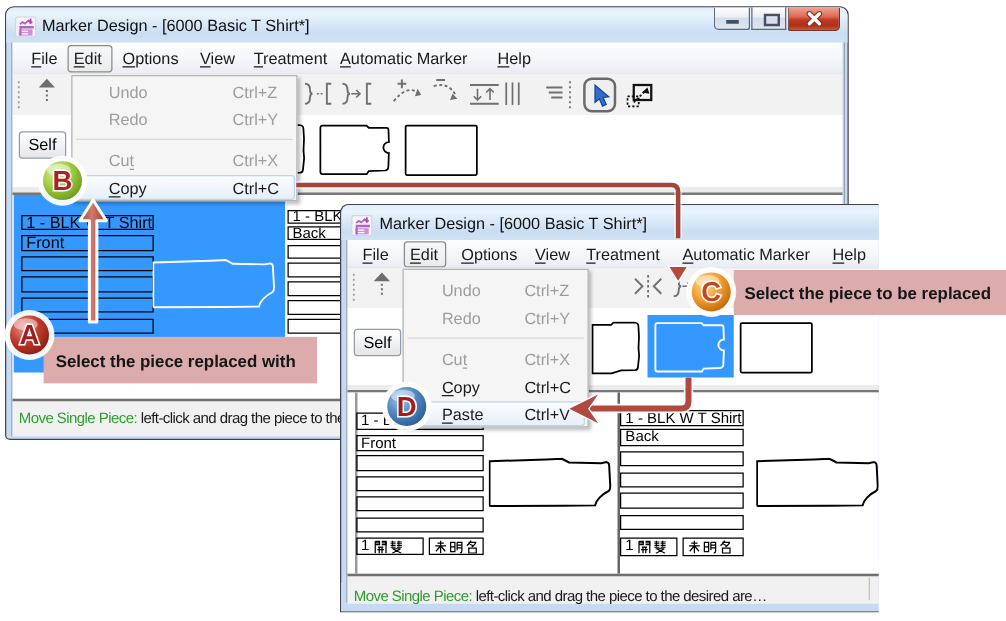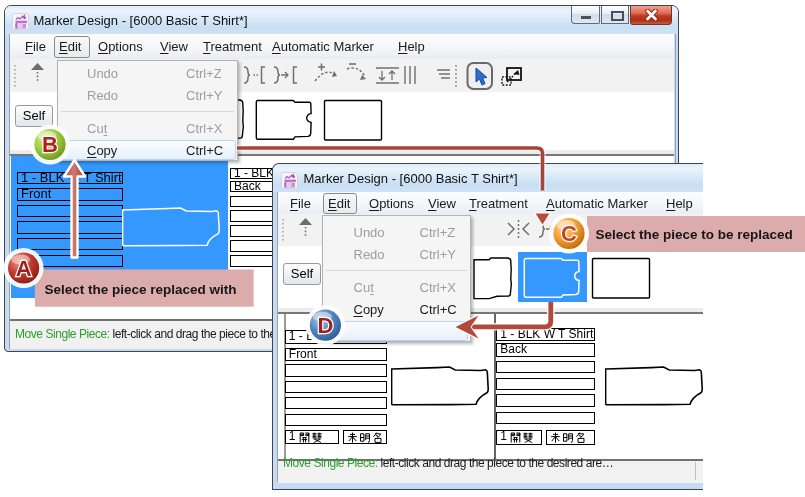--- a/index.html
+++ b/index.html
@@ -326,41 +326,45 @@
         </g>
       </svg>
     </div>
 
   <svg class="abs" style="left:331.8px;top:201.9px;" width="101" height="42" viewBox="0 0 101 42">
     <path d="M0.6 3 L46 1.6 L58.6 1 L64.2 4 L89.8 4.5 L94.3 3.7 Q96.1 4.1 96.3 6 L97.2 22.5 Q97.3 25.7 95.9 26.8 Q91.8 28.8 88.6 32.1 Q85.9 34.9 85.1 38.3 L59 38.6 L1.8 38.8 Q0.6 38.8 0.6 37.3 Z" fill="none" stroke="#000" stroke-width="1.6"></path>
   </svg>
 
   <div class="statusbar" style="left:5px;top:295px;width:426px;height:23.5px;"></div>
   <div class="abs" style="left:422px;top:298px;width:1px;height:18px;background:#c0c0c0;"></div>
-  <div class="stext" style="left:10px;top:292px;text-align:center;"><span class="grn">Move Single Piece:</span> <span style="color:#1a1a1a">left-click and drag the piece to the desired are…</span></div>
+  <div class="stext" style="left:10px;top:306px;text-align:center;"><span class="grn">Move Single Piece:</span> <span style="color:#1a1a1a">left-click and drag the piece to the desired are…</span></div>
 
   <div class="menu" style="left:48.5px;top:51px;width:149px;height:127px;">
     <div class="mi" style="top:5px;">
         <span class="lbl gray" style="left:31px;top:4px;">Undo</span>
         <span class="sc gray" style="left:97px;top:4px;">Ctrl+Z</span>
       </div>
     <div class="mi" style="top:27px;">
         <span class="lbl gray" style="left:31px;top:4px;">Redo</span>
         <span class="sc gray" style="left:97px;top:4px;">Ctrl+Y</span>
       </div>
     <div class="msep" style="left:3px;right:3px;top:54px;"></div>
     <div class="mi" style="top:60px;">
         <span class="lbl gray" style="left:31px;top:4px;">Cu<u>t</u></span>
         <span class="sc gray" style="left:97px;top:4px;">Ctrl+X</span>
       </div>
     <div class="mi" style="top:82px;">
         <span class="lbl blk" style="left:31px;top:4px;"><u>C</u>opy</span>
         <span class="sc blk" style="left:97px;top:4px;">Ctrl+C</span>
       </div>
     <div class="hili" style="left:1.5px;top:104.5px;width:144px;height:20px;"></div>
+    <div class="mi" style="top:104px;">
+        <span class="lbl blk" style="left:31px;top:4px;"><u>P</u>aste</span>
+        <span class="sc blk" style="left:97px;top:4px;">Ctrl+V</span>
+      </div>
   </div>
 </div>
 
 <svg class="abs" style="left:0;top:0;" width="805" height="497" viewBox="0 0 805 497">
 
   <path d="M237 148 H537 Q542.5 148 542.5 153.5 V190.5" fill="none" stroke="#ffffff" stroke-width="6.4" opacity="0.55"></path>
   <path d="M237 148 H537 Q542.5 148 542.5 153.5 V190.5" fill="none" stroke="#a4453b" stroke-width="3.6"></path>
   <path d="M535.6 213.5 L549.4 213.5 L542.5 224.5 Z" fill="#b84a3c" stroke="#ffffff" stroke-width="2.2" paint-order="stroke"></path>
 
   <path d="M550.8 302 V321 Q550.8 326.8 545 326.8 H472" fill="none" stroke="#ffffff" stroke-width="7.6" opacity="0.9"></path>

